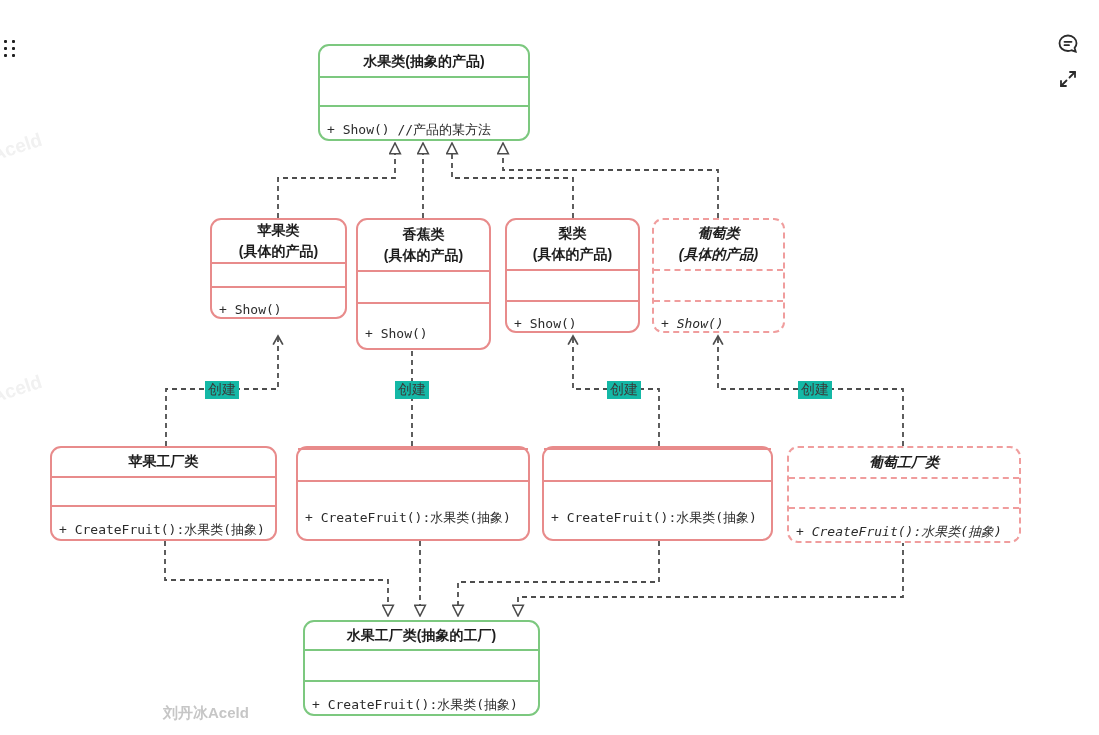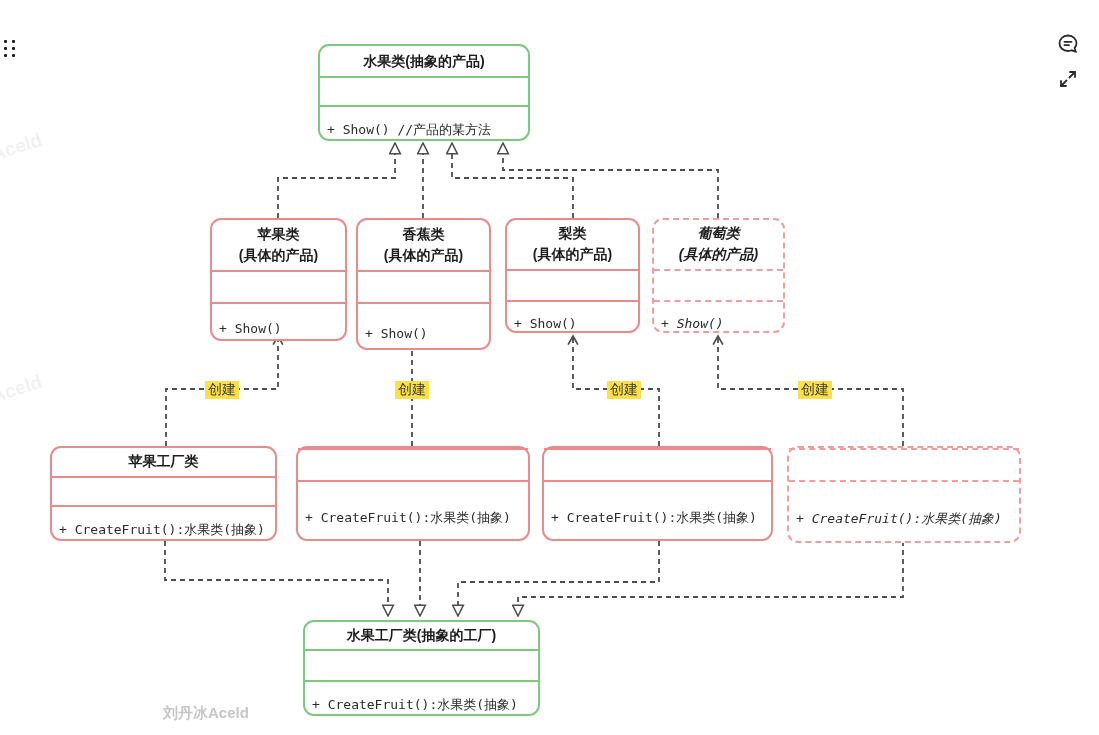--- a/index.html
+++ b/index.html
@@ -30,34 +30,34 @@
     white-space:nowrap;
     margin-top:14px;
   }
   
   .row-top .c-title { height:31px; }        .row-top .c-attrs { height:31px; }
   .row-products .c-title { height:50px; }   .row-products .c-attrs { height:34px; }
   .row-factories .c-title { height:30px; }  .row-factories .c-attrs { height:34px; }
   .row-bottom .c-title { height:28px;text-align:right; }     .row-bottom .c-attrs { height:35px; }
   
   #b0 { left:318px; top:44px;  width:212px; height:97px; }
-  #b1 { left:210px; top:218px; width:137px; height:123px; }
+  #b1 { left:210px; top:218px; width:137px; height:101px; }
   #b2 { left:356px; top:218px; width:135px; height:132px; }
   #b3 { left:505px; top:218px; width:135px; height:115px; }
   #b4 { left:652px; top:218px; width:133px; height:115px; }
   #b5 { left:50px;  top:446px; width:227px; height:95px; }
   #b6 { left:296px; top:446px; width:234px; height:95px; }
   #b7 { left:542px; top:446px; width:231px; height:95px; }
   #b8 { left:787px; top:446px; width:234px; height:97px; }
   #b9 { left:303px; top:620px; width:237px; height:96px; }
   
   svg.wires { position:absolute; left:0; top:0; z-index:1; }
   .create-label {
     position:absolute; transform:translate(-50%,-50%);
-    background:#fde047; padding:0 3px; font-size:14px; color:#3a3a3a; z-index:3;
+    background:#14b8a6; padding:0 3px; font-size:14px; color:#3a3a3a; z-index:3;
   }
   
   .drag-handle {
     position:absolute; left:4px; top:40px; z-index:4; cursor:grab;
     display:grid; grid-template-columns:repeat(2, 3px); gap:4px 5px;
   }
   .drag-handle i { width:3px; height:3px; background:#1f1f1f; border-radius:1px; display:block; }
   .corner-icon { position:absolute; z-index:4; cursor:pointer; }
   #ic-comment { left:1055px; top:31px; }
   #ic-expand  { left:1057px; top:68px; }
@@ -156,20 +156,21 @@
   </div>
   <div class="uml-box red row-factories" id="b6">
     <div class="c-attrs"></div>
     <div class="c-methods">+ CreateFruit():水果类(抽象)</div>
   </div>
   <div class="uml-box red row-factories" id="b7">
     <div class="c-attrs"></div>
     <div class="c-methods">+ CreateFruit():水果类(抽象)</div>
   </div>
   <div class="uml-box pink dashed row-factories" id="b8">
+    <div class="c-title">葡萄工厂类</div>
     <div class="c-attrs"></div>
     <div class="c-methods">+ CreateFruit():水果类(抽象)</div>
   </div>
 
   <div class="uml-box green row-bottom" id="b9">
     <div class="c-title">水果工厂类(抽象的工厂)</div>
     <div class="c-attrs"></div>
     <div class="c-methods">+ CreateFruit():水果类(抽象)</div>
   </div>
 

